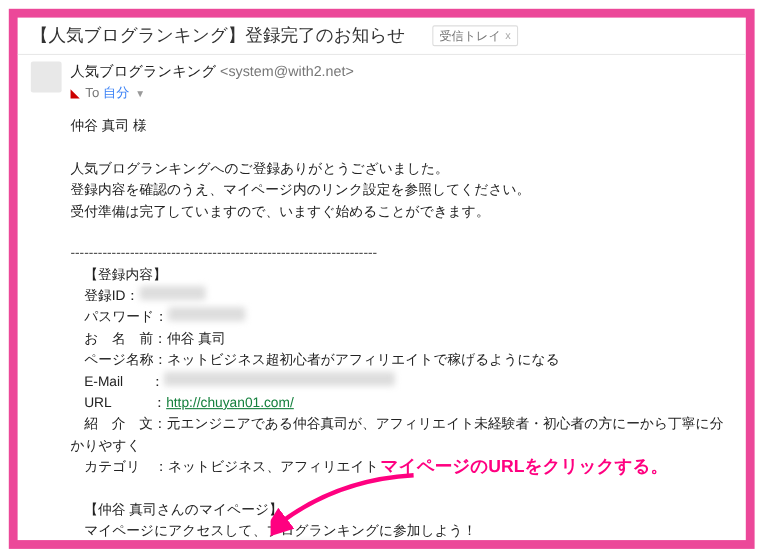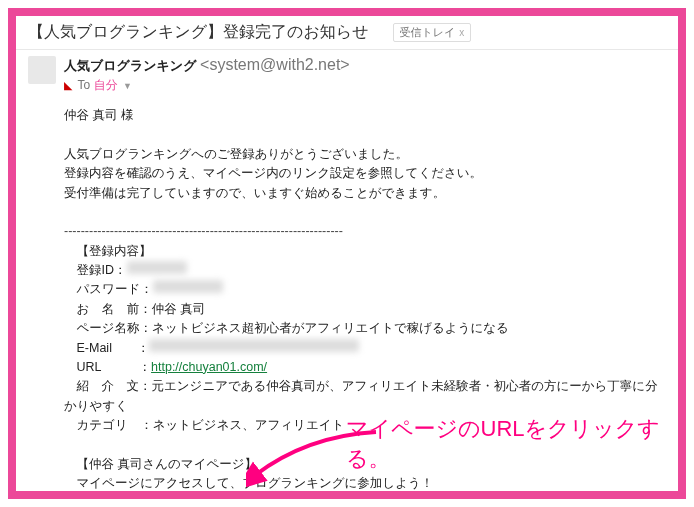--- a/index.html
+++ b/index.html
@@ -54,38 +54,38 @@
     width: 28px;
     height: 28px;
     background: #e8e8e8;
     border-radius: 2px;
     flex-shrink: 0;
   }
   .meta {
     flex: 1;
   }
   .sender-name {
-    font-weight: bold;
+    font-weight: normal;
   }
   .sender-addr {
     color: #777;
-    font-size: 16px;
+    font-size: 13px;
   }
   .to-line {
     font-size: 12px;
     color: #777;
     margin-top: 2px;
   }
   .red-flag {
     color: #c00;
     font-size: 11px;
     margin-right: 2px;
   }
   .to-me {
-    color: #ec4899;
+    color: #3b82f6;
   }
   .dropdown-arrow {
     font-size: 9px;
     color: #999;
     margin-left: 2px;
   }
   .body {
     padding: 4px 12px 8px 48px;
     font-size: 12.5px;
     line-height: 1.55;
@@ -103,22 +103,22 @@
   .blur1 { width: 60px; height: 13px; }
   .blur2 { width: 70px; height: 13px; }
   .blur3 { width: 210px; height: 13px; }
   a.link {
     color: #15803d;
     text-decoration: underline;
   }
   .annotation {
     position: absolute;
     color: #ff0080;
-    font-weight: normal;
-    font-size: 22px;
+    font-weight: bold;
+    font-size: 16px;
     text-shadow: -1px -1px 0 #fff, 1px -1px 0 #fff, -1px 1px 0 #fff, 1px 1px 0 #fff;
     pointer-events: none;
   }
   .arrow {
     position: absolute;
     pointer-events: none;
   }
   .rel-container {
     position: relative;
   }

